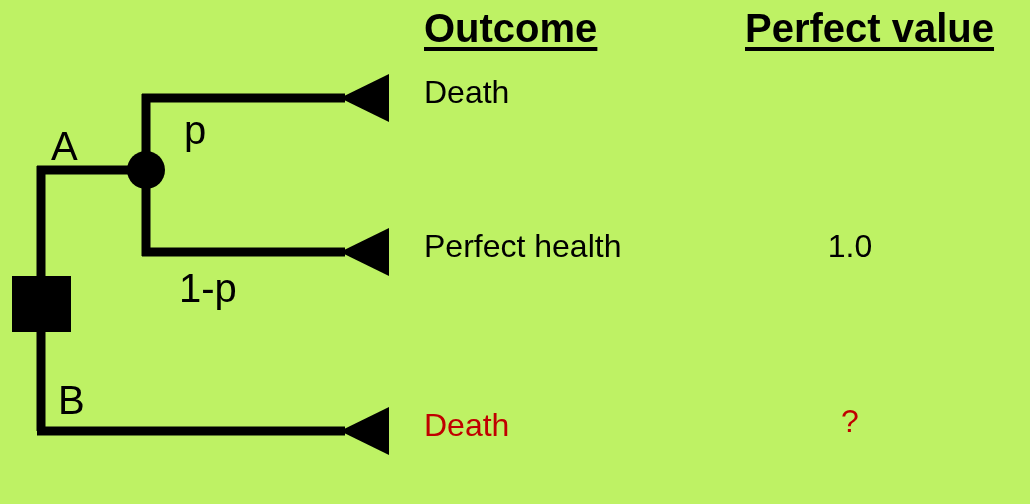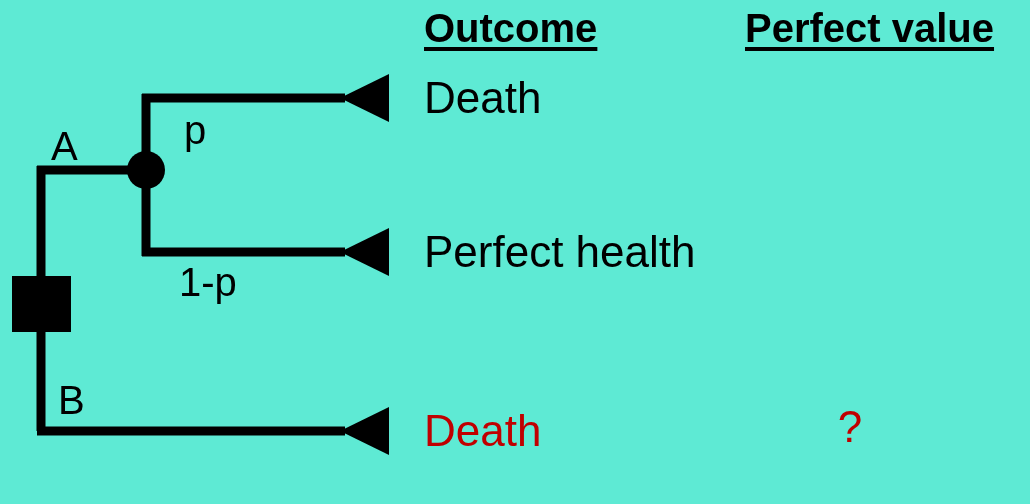--- a/index.html
+++ b/index.html
@@ -7,21 +7,21 @@
     padding: 0;
     background: #ffffff;
   }
   body {
     font-family: "Liberation Sans", sans-serif;
   }
   #canvas {
     position: relative;
     width: 1030px;
     height: 504px;
-    background: #5eead4;
+    background: #bef264;
     overflow: hidden;
   }
   #tree-svg {
     position: absolute;
     left: 0;
     top: 0;
     width: 1030px;
     height: 504px;
   }
   .lbl {
@@ -38,21 +38,21 @@
   
   .col-header {
     font-size: 40px;
     font-weight: 700;
     text-decoration: underline;
     text-underline-offset: 5px;
     text-decoration-thickness: 4px;
   }
   
   .cell {
-    font-size: 44px;
+    font-size: 32px;
     font-weight: 400;
   }
   .cell-red {
     color: #C00000;
   }
   .center-col {
     text-align: center;
   }
 </style>
 </head>
@@ -86,25 +86,26 @@
   <div class="lbl col-header" style="left:424px; top:8px;">Outcome</div>
 
   <div class="lbl col-header" style="left:745px; top:8px;">Perfect value</div>
 
   <div class="lbl branch-label" style="left:51px; top:126px;">A</div>
 
   <div class="lbl branch-label" style="left:58px; top:380px;">B</div>
 
   <div class="lbl branch-label" style="left:184px; top:110px;">p</div>
 
-  <div class="lbl branch-label" style="left:179px; top:262px;">1-p</div>
+  <div class="lbl branch-label" style="left:179px; top:268px;">1-p</div>
 
   <div class="lbl cell" style="left:424px; top:76px;">Death</div>
 
 
   <div class="lbl cell" style="left:424px; top:230px;">Perfect health</div>
 
+  <div class="lbl cell center-col" style="left:790px; top:230px; width:120px;">1.0</div>
 
   <div class="lbl cell cell-red" style="left:424px; top:409px;">Death</div>
 
   <div class="lbl cell cell-red center-col" style="left:790px; top:405px; width:120px;">?</div>
 
 </div>
 
 </body></html>

